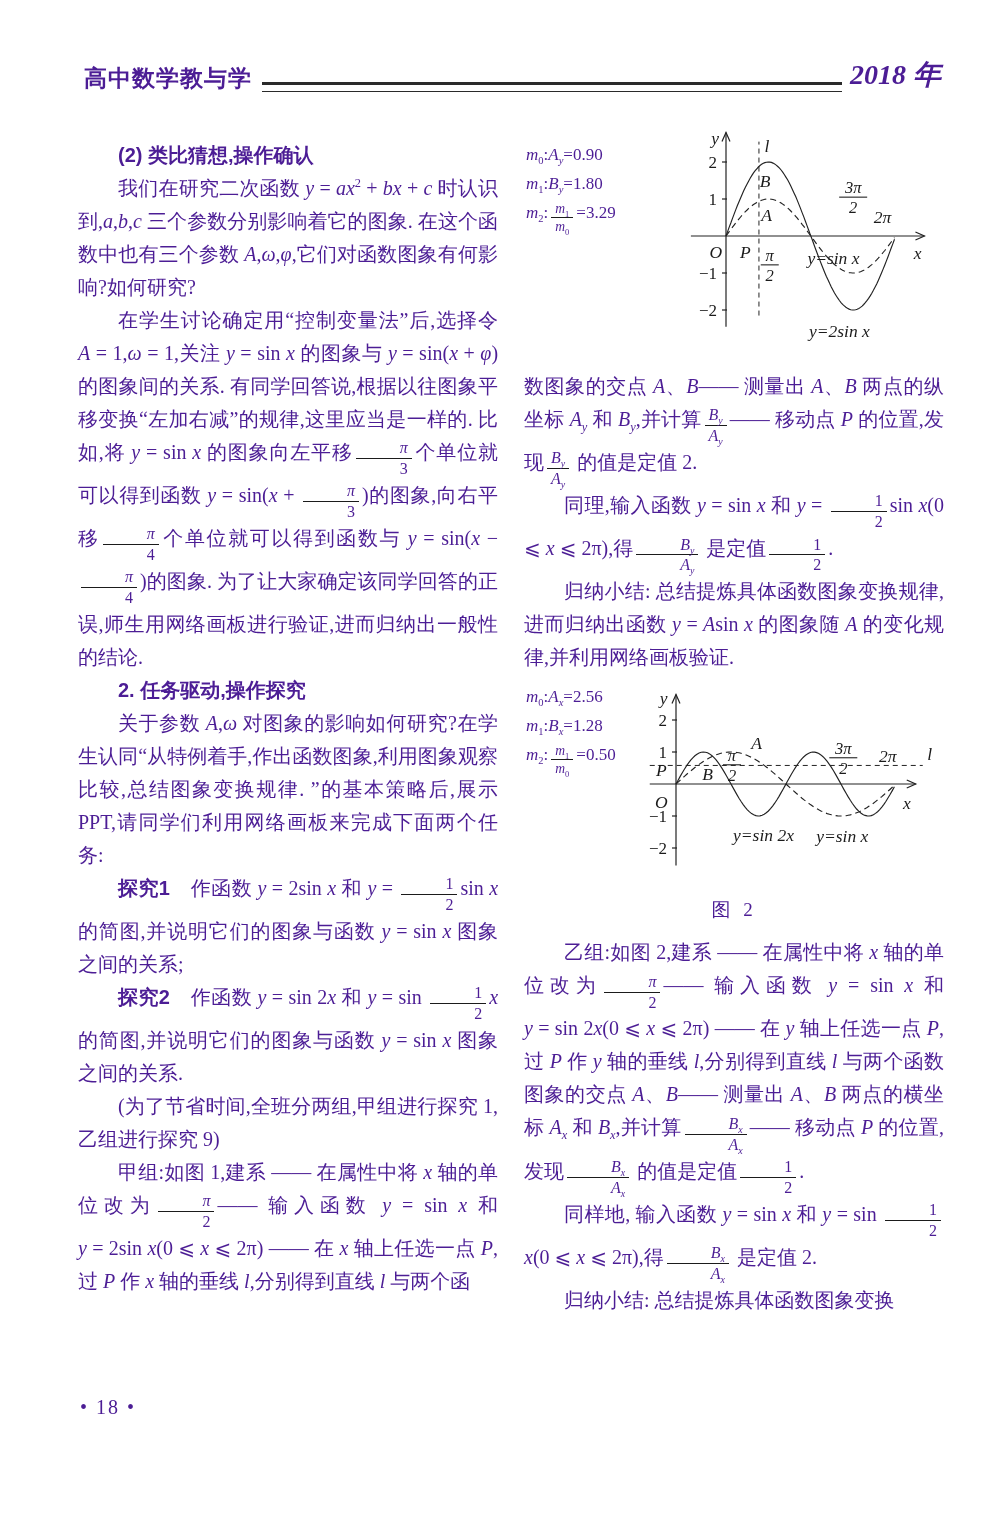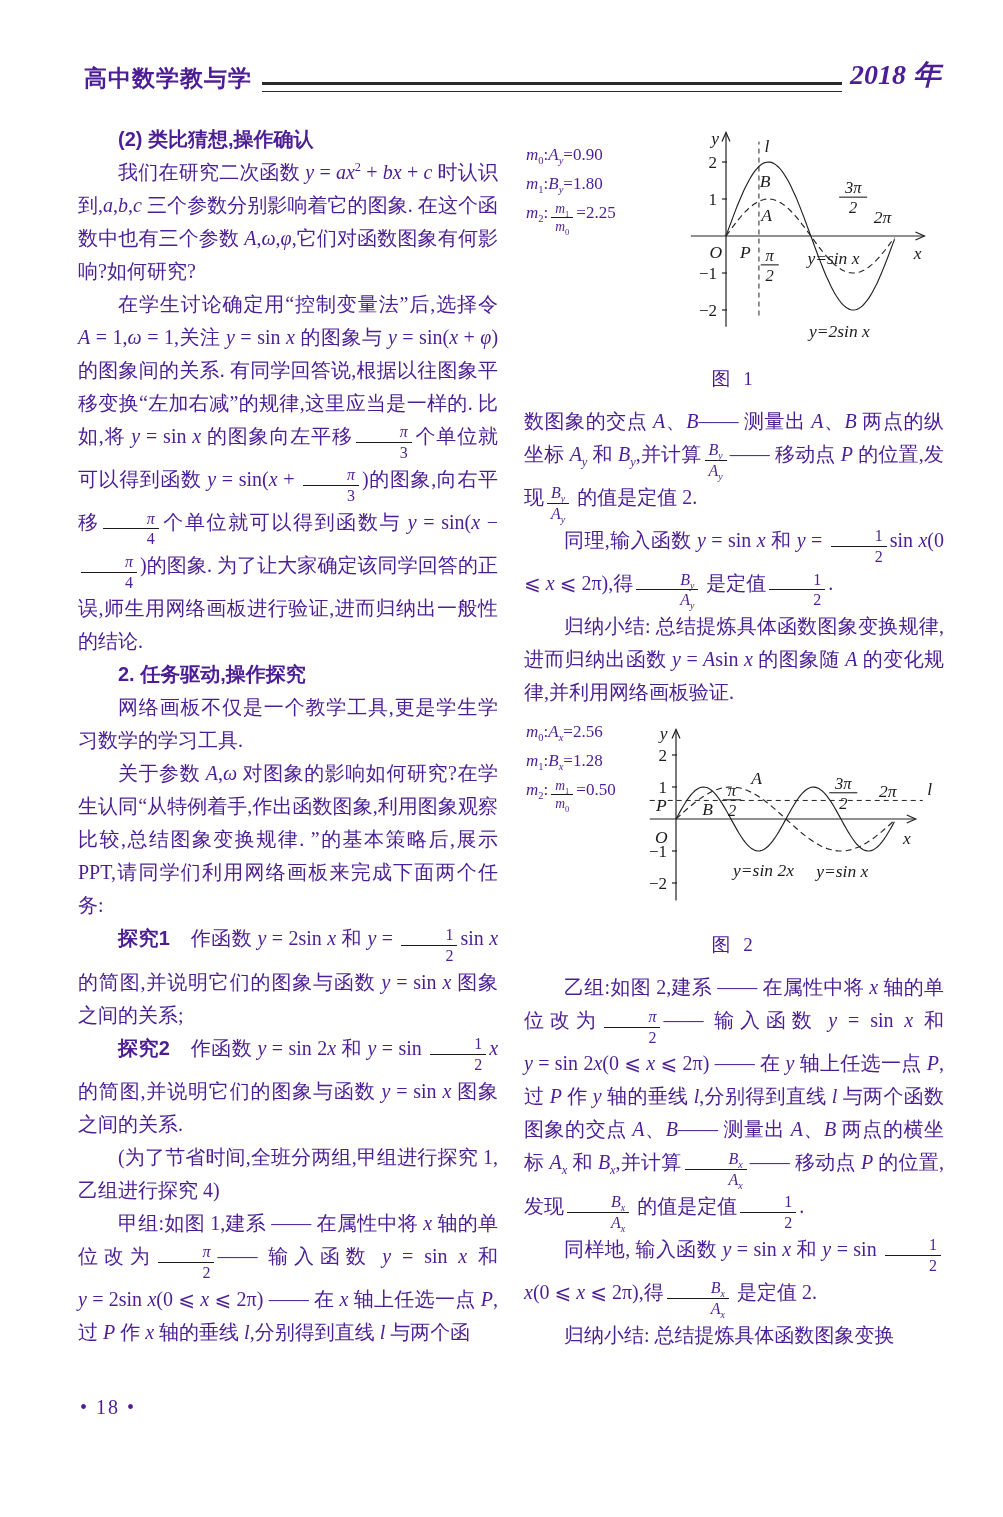--- a/index.html
+++ b/index.html
@@ -41,32 +41,31 @@
     <span class="journal">高中数学教与学</span>
     <span class="rule"></span>
     <span class="year">2018 年</span>
   </div>
   <div class="columns">
     <div class="col">
         <p class="para ind hei-h">(2) 类比猜想,操作确认</p>
         <p class="para ind">我们在研究二次函数 <span class="math"><i>y</i> = <i>a</i><i>x</i><sup class="rm">2</sup> + <i>b</i><i>x</i> + <i>c</i></span> 时认识到,<span class="math"><i>a</i>,<i>b</i>,<i>c</i></span> 三个参数分别影响着它的图象. 在这个函数中也有三个参数 <span class="math"><i>A</i>,<i>ω</i>,<i>φ</i></span>,它们对函数图象有何影响?如何研究?</p>
         <p class="para ind">在学生讨论确定用“控制变量法”后,选择令 <span class="math"><i>A</i> = 1,<i>ω</i> = 1</span>,关注 <span class="math"><i>y</i> = <span class="rm">sin</span> <i>x</i></span> 的图象与 <span class="math"><i>y</i> = <span class="rm">sin</span>(<i>x</i> + <i>φ</i>)</span> 的图象间的关系. 有同学回答说,根据以往图象平移变换“左加右减”的规律,这里应当是一样的. 比如,将 <span class="math"><i>y</i> = <span class="rm">sin</span> <i>x</i></span> 的图象向左平移<span class="frac"><span class="fn"><i>π</i></span><span class="fd">3</span></span>个单位就可以得到函数 <span class="math"><i>y</i> = <span class="rm">sin</span></span>(<span class="math"><i>x</i></span> + <span class="frac"><span class="fn"><i>π</i></span><span class="fd">3</span></span>)的图象,向右平移<span class="frac"><span class="fn"><i>π</i></span><span class="fd">4</span></span>个单位就可以得到函数与 <span class="math"><i>y</i> = <span class="rm">sin</span></span>(<span class="math"><i>x</i></span> − <span class="frac"><span class="fn"><i>π</i></span><span class="fd">4</span></span>)的图象. 为了让大家确定该同学回答的正误,师生用网络画板进行验证,进而归纳出一般性的结论.</p>
         <p class="para ind hei-h">2. 任务驱动,操作探究</p>
-        <p class="para ind">网络画板不仅是一个教学工具,更是学生学习数学的学习工具.</p>
         <p class="para ind">关于参数 <span class="math"><i>A</i>,<i>ω</i></span> 对图象的影响如何研究?在学生认同“从特例着手,作出函数图象,利用图象观察比较,总结图象变换规律. ”的基本策略后,展示 PPT,请同学们利用网络画板来完成下面两个任务:</p>
         <p class="para ind"><span class="hei">探究1</span>　作函数 <span class="math"><i>y</i> = 2<span class="rm">sin</span> <i>x</i></span> 和 <span class="math"><i>y</i> = </span><span class="frac"><span class="fn">1</span><span class="fd">2</span></span><span class="math"><span class="rm">sin</span> <i>x</i></span> 的简图,并说明它们的图象与函数 <span class="math"><i>y</i> = <span class="rm">sin</span> <i>x</i></span> 图象之间的关系;</p>
         <p class="para ind"><span class="hei">探究2</span>　作函数 <span class="math"><i>y</i> = <span class="rm">sin</span> 2<i>x</i></span> 和 <span class="math"><i>y</i> = <span class="rm">sin</span> </span><span class="frac"><span class="fn">1</span><span class="fd">2</span></span><span class="math"><i>x</i></span> 的简图,并说明它们的图象与函数 <span class="math"><i>y</i> = <span class="rm">sin</span> <i>x</i></span> 图象之间的关系.</p>
-        <p class="para ind">(为了节省时间,全班分两组,甲组进行探究 1,乙组进行探究 4)</p>
+        <p class="para ind">(为了节省时间,全班分两组,甲组进行探究 1,乙组进行探究 9)</p>
         <p class="para ind">甲组:如图 1,建系 —— 在属性中将 <span class="math"><i>x</i></span> 轴的单位改为<span class="frac"><span class="fn"><i>π</i></span><span class="fd">2</span></span>—— 输入函数 <span class="math"><i>y</i> = <span class="rm">sin</span> <i>x</i></span> 和 <span class="math"><i>y</i> = 2<span class="rm">sin</span> <i>x</i></span>(0 ⩽ <span class="math"><i>x</i></span> ⩽ 2π) —— 在 <span class="math"><i>x</i></span> 轴上任选一点 <span class="math"><i>P</i></span>,过 <span class="math"><i>P</i></span> 作 <span class="math"><i>x</i></span> 轴的垂线 <span class="math"><i>l</i></span>,分别得到直线 <span class="math"><i>l</i></span> 与两个函</p>
       </div>
     <div class="col">
         <div class="figure"><div class="meas" style="top: 18px;">
             <div><span class="math"><i>m</i><sub class="rm">0</sub>:<i>A</i><sub class="">y</sub>=0.90</span></div>
             <div><span class="math"><i>m</i><sub class="rm">1</sub>:<i>B</i><sub class="">y</sub>=1.80</span></div>
-            <div><span class="math"><i>m</i><sub class="rm">2</sub>:</span><span class="frac"><span class="fn"><i>m</i><sub class="rm">1</sub></span><span class="fd"><i>m</i><sub class="rm">0</sub></span></span><span class="math">=2.25</span></div>
+            <div><span class="math"><i>m</i><sub class="rm">2</sub>:</span><span class="frac"><span class="fn"><i>m</i><sub class="rm">1</sub></span><span class="fd"><i>m</i><sub class="rm">0</sub></span></span><span class="math">=3.29</span></div>
           </div><svg width="420" height="228" viewBox="0 0 420 228">
             <line x1="166.9" y1="114" x2="400.45" y2="114" stroke="#222" stroke-width="1.2"></line>
             <line x1="202" y1="204.65" x2="202" y2="10.400000000000006" stroke="#222" stroke-width="1.2"></line>
             <polyline points="391.45,110 400.45,114 391.45,118" fill="none" stroke="#222" stroke-width="1.2"></polyline>
             <polyline points="198,19.400000000000006 202,10.400000000000006 206,19.400000000000006" fill="none" stroke="#222" stroke-width="1.2"></polyline>
             <line x1="198" y1="40" x2="203" y2="40" stroke="#222" stroke-width="1.2"></line>
             <text x="193" y="46" font-size="17" text-anchor="end">2</text>
             <line x1="198" y1="77" x2="203" y2="77" stroke="#222" stroke-width="1.2"></line>
             <text x="193" y="83" font-size="17" text-anchor="end">1</text>
             <line x1="198" y1="151" x2="203" y2="151" stroke="#222" stroke-width="1.2"></line>
@@ -85,21 +84,21 @@
             <text x="242.5" y="99.2" font-size="17.5" text-anchor="middle" font-style="italic">A</text>
             <text x="358.6" y="101.05" font-size="17.5" text-anchor="middle" font-style="italic">2π</text>
             <text x="309.46" y="141.75" font-size="17.5" text-anchor="middle" font-style="italic">y=sin x</text>
             <text x="315.4" y="214.64" font-size="17.5" text-anchor="middle" font-style="italic">y=2sin x</text>
             <line x1="236.74" y1="142.86" x2="254.74" y2="142.86" stroke="#222" stroke-width="1.1"></line>
             <text x="245.74" y="138.86" font-size="16.5" text-anchor="middle" font-style="italic">π</text>
             <text x="245.74" y="158.86" font-size="16.5" text-anchor="middle" font-style="italic">2</text>
             <line x1="315.17" y1="75.15" x2="343.17" y2="75.15" stroke="#222" stroke-width="1.1"></line>
             <text x="329.17" y="71.15" font-size="16.5" text-anchor="middle" font-style="italic">3π</text>
             <text x="329.17" y="91.15" font-size="16.5" text-anchor="middle" font-style="italic">2</text>
-          </svg><div class="fig-caption">图 1</div></div>
+          </svg></div>
         <p class="para">数图象的交点 <span class="math"><i>A</i></span>、<span class="math"><i>B</i></span>—— 测量出 <span class="math"><i>A</i></span>、<span class="math"><i>B</i></span> 两点的纵坐标 <span class="math"><i>A</i><sub class="">y</sub></span> 和 <span class="math"><i>B</i><sub class="">y</sub></span>,并计算<span class="frac"><span class="fn"><i>B</i><sub class="">y</sub></span><span class="fd"><i>A</i><sub class="">y</sub></span></span>—— 移动点 <span class="math"><i>P</i></span> 的位置,发现<span class="frac"><span class="fn"><i>B</i><sub class="">y</sub></span><span class="fd"><i>A</i><sub class="">y</sub></span></span> 的值是定值 2.</p>
         <p class="para ind">同理,输入函数 <span class="math"><i>y</i> = <span class="rm">sin</span> <i>x</i></span> 和 <span class="math"><i>y</i> = </span><span class="frac"><span class="fn">1</span><span class="fd">2</span></span><span class="math"><span class="rm">sin</span> <i>x</i></span>(0 ⩽ <span class="math"><i>x</i></span> ⩽ 2π),得<span class="frac"><span class="fn"><i>B</i><sub class="">y</sub></span><span class="fd"><i>A</i><sub class="">y</sub></span></span> 是定值<span class="frac"><span class="fn">1</span><span class="fd">2</span></span>.</p>
         <p class="para ind">归纳小结: 总结提炼具体函数图象变换规律,进而归纳出函数 <span class="math"><i>y</i> = <i>A</i><span class="rm">sin</span> <i>x</i></span> 的图象随 <span class="math"><i>A</i></span> 的变化规律,并利用网络画板验证.</p>
         <div class="figure"><div class="meas" style="top: 6px;">
             <div><span class="math"><i>m</i><sub class="rm">0</sub>:<i>A</i><sub class="">x</sub>=2.56</span></div>
             <div><span class="math"><i>m</i><sub class="rm">1</sub>:<i>B</i><sub class="">x</sub>=1.28</span></div>
             <div><span class="math"><i>m</i><sub class="rm">2</sub>:</span><span class="frac"><span class="fn"><i>m</i><sub class="rm">1</sub></span><span class="fd"><i>m</i><sub class="rm">0</sub></span></span><span class="math">=0.50</span></div>
           </div><svg width="420" height="205" viewBox="0 0 420 205">
             <line x1="125.75" y1="108" x2="391.75" y2="108" stroke="#222" stroke-width="1.2"></line>
             <line x1="152" y1="189.6" x2="152" y2="18.400000000000006" stroke="#222" stroke-width="1.2"></line>

